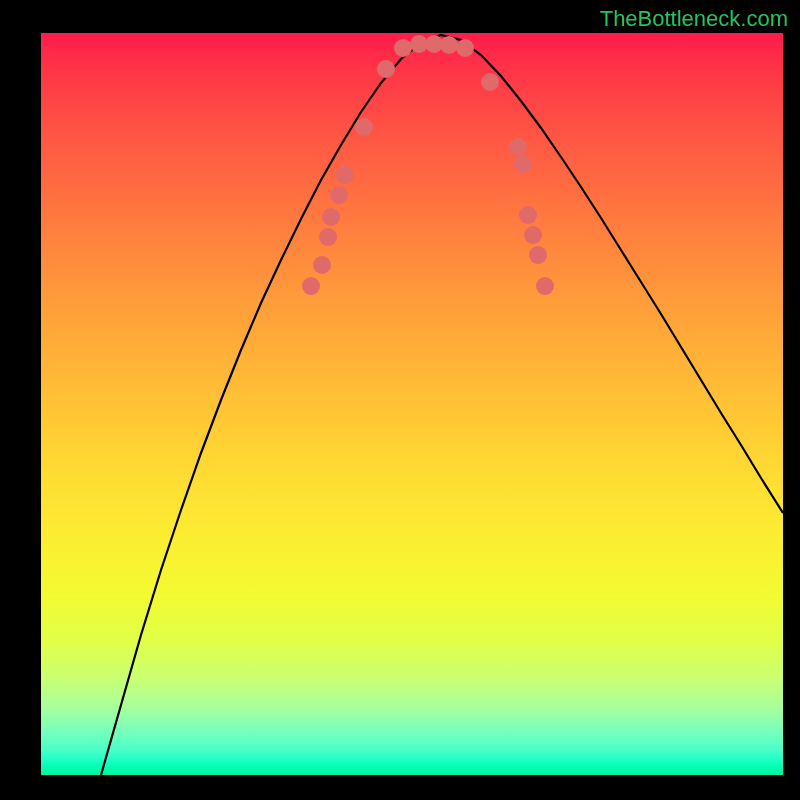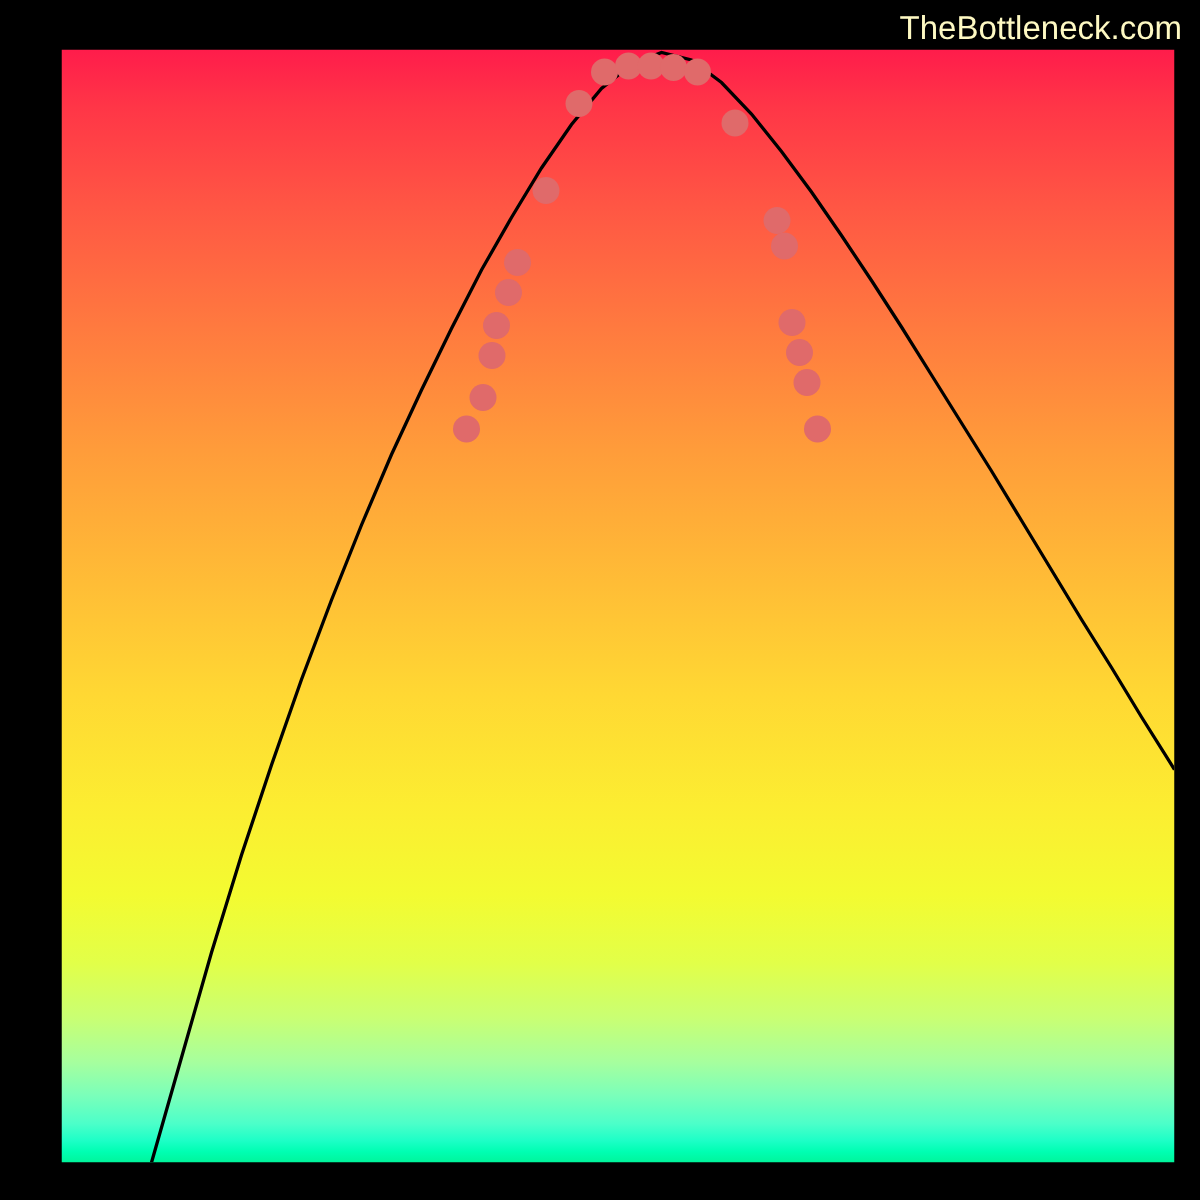--- a/index.html
+++ b/index.html
@@ -8,21 +8,21 @@
     height: 800px;
     background: #000;
     position: relative;
     font-family: Arial, sans-serif;
     overflow: hidden;
   }
   .watermark {
     position: absolute;
     top: 6px;
     right: 12px;
-    color: #fef9c3;
+    color: #22c55e;
     font-size: 22px;
     font-weight: 500;
     z-index: 10;
   }
   .plot-area {
     position: absolute;
     left: 41px;
     top: 33px;
     width: 742px;
     height: 742px;

